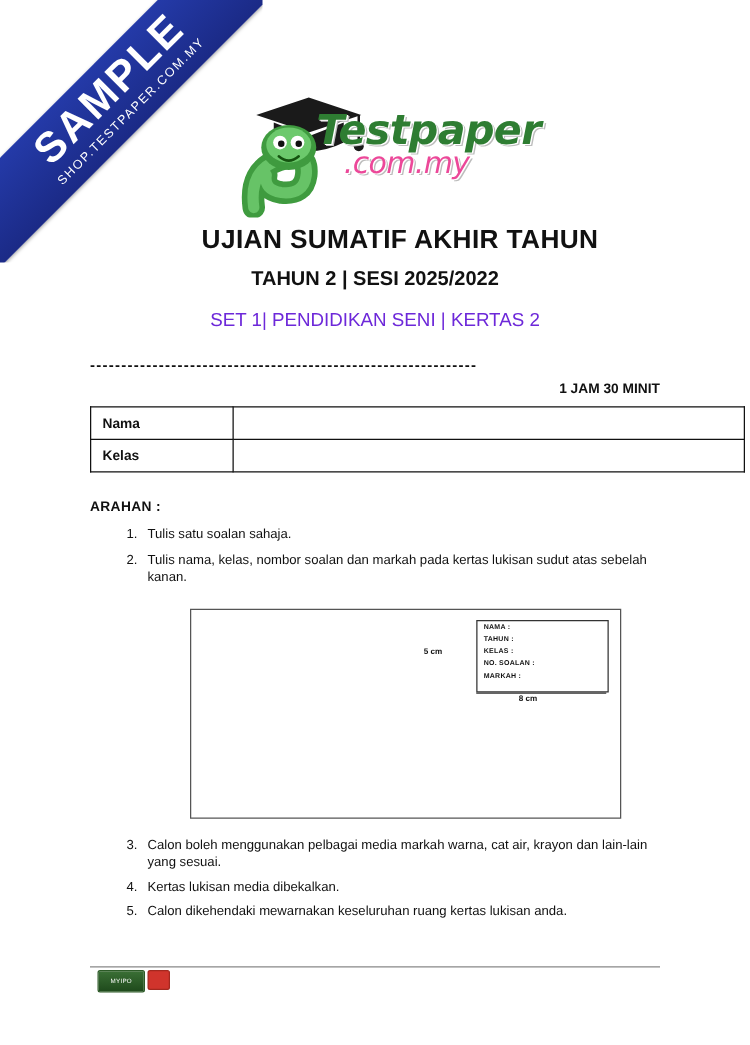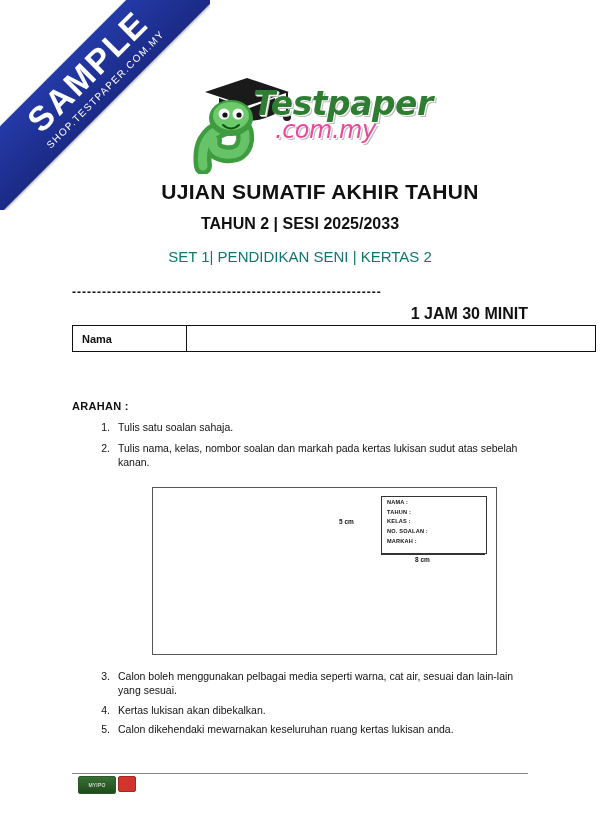--- a/index.html
+++ b/index.html
@@ -119,21 +119,21 @@
     font-size: 16px;
     font-weight: bold;
     color: #111111;
   }
   #title-set {
     position: absolute;
     left: 0; right: 0;
     top: 248px;
     text-align: center;
     font-size: 15px;
-    color: #0f766e;
+    color: #6d28d9;
   }
 
   
   #dash-rule {
     position: absolute;
     left: 72px;
     right: 72px;
     top: 285px;
     font-size: 12px;
     color: #111111;
@@ -141,21 +141,21 @@
     white-space: nowrap;
     letter-spacing: 1px;
     font-weight: bold;
   }
 
   
   #duration {
     position: absolute;
     right: 72px;
     top: 305px;
-    font-size: 16px;
+    font-size: 11px;
     font-weight: bold;
     color: #111111;
   }
 
   
   #info-table {
     position: absolute;
     left: 72px;
     top: 325px;
     width: 524px;
@@ -332,30 +332,34 @@
         <circle cx="50" cy="53" r="2.6" fill="#111111"></circle>
         <circle cx="64" cy="53" r="2.6" fill="#111111"></circle>
         <path d="M48 63 Q56 70 64 63" fill="none" stroke="#14520f" stroke-width="2" stroke-linecap="round"></path>
       </svg>
       <div id="logo-word">Testpaper</div>
       <div id="logo-word2">.com.my</div>
     </div>
   </div>
 
   <div id="title-main">UJIAN SUMATIF AKHIR TAHUN</div>
-  <div id="title-sub">TAHUN 2  |  SESI 2025/2033</div>
+  <div id="title-sub">TAHUN 2  |  SESI 2025/2022</div>
   <div id="title-set">SET 1|  PENDIDIKAN SENI  |  KERTAS 2</div>
 
   <div id="dash-rule">--------------------------------------------------------------</div>
   <div id="duration">1 JAM 30 MINIT</div>
 
   <table id="info-table">
     <tbody>
         <tr>
       <td class="lbl">Nama</td>
+      <td class="val"></td>
+    </tr>
+    <tr>
+      <td class="lbl">Kelas</td>
       <td class="val"></td>
     </tr>
   </tbody>
     </table>
 
   <div id="arahan-title">ARAHAN :</div>
 
   <div class="arahan-item" id="arahan-1">
     <span class="num">1.</span>
     <span class="txt">Tulis satu soalan sahaja.</span>
@@ -373,25 +377,25 @@
       <div class="row">KELAS :</div>
       <div class="row">NO. SOALAN :</div>
       <div class="row">MARKAH :</div>
     </div>
     <div id="dim-bottom-line"></div>
     <div id="dim-bottom">8 cm</div>
   </div>
 
   <div class="arahan-item" id="arahan-3">
     <span class="num">3.</span>
-    <span class="txt">Calon boleh menggunakan pelbagai media seperti warna, cat air, sesuai dan lain-lain yang sesuai.</span>
+    <span class="txt">Calon boleh menggunakan pelbagai media markah warna, cat air, krayon dan lain-lain yang sesuai.</span>
   </div>
   <div class="arahan-item" id="arahan-4">
     <span class="num">4.</span>
-    <span class="txt">Kertas lukisan akan dibekalkan.</span>
+    <span class="txt">Kertas lukisan media dibekalkan.</span>
   </div>
   <div class="arahan-item" id="arahan-5">
     <span class="num">5.</span>
     <span class="txt">Calon dikehendaki mewarnakan keseluruhan ruang kertas lukisan anda.</span>
   </div>
 
   <div id="footer-line"></div>
   <div id="footer-badge-1">MYIPO</div>
   <div id="footer-badge-2"></div>
 

